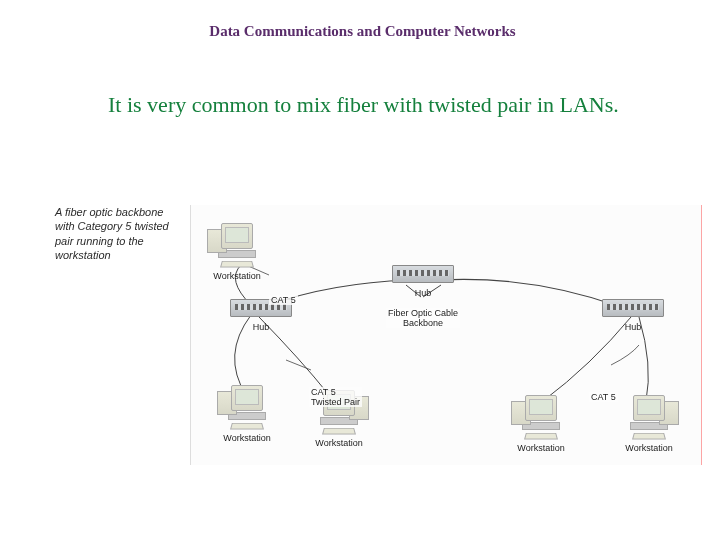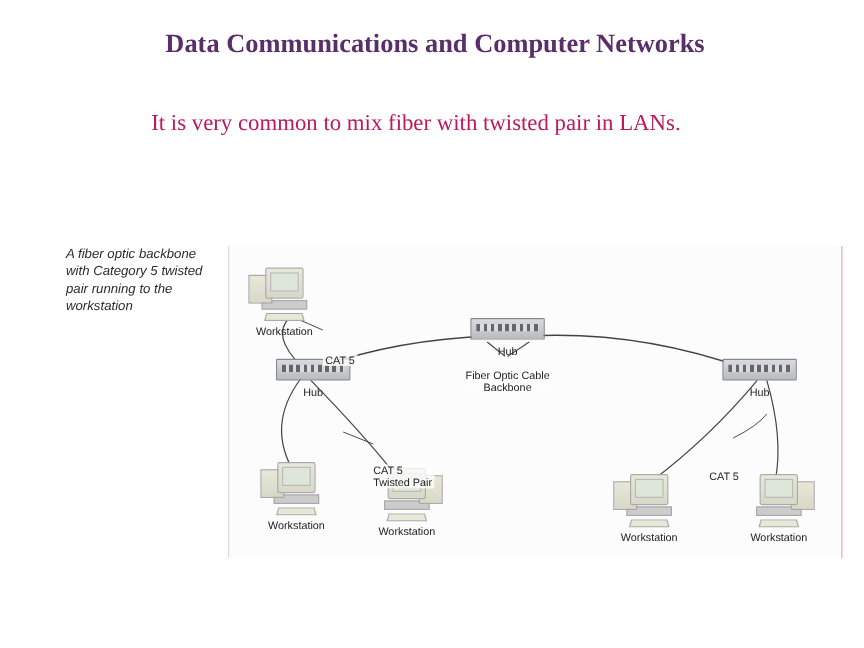--- a/index.html
+++ b/index.html
@@ -13,32 +13,32 @@
     overflow: hidden;
   }
   .header {
     position: absolute;
     top: 22px;
     left: 125px;
     right: 120px;
     text-align: right;
     color: #5a2d6b;
     font-weight: bold;
-    font-size: 22px;
+    font-size: 15px;
     line-height: 1.3;
   }
   .header .title { text-align: center; }
   .header .chapter { text-align: right; margin-top: 2px; }
   .body-text {
     position: absolute;
     top: 92px;
-    left: 126px;
+    left: 108px;
     right: 60px;
-    font-size: 19px;
-    color: #be185d;
+    font-size: 22px;
+    color: #15803d;
   }
   .figure {
     position: absolute;
     top: 205px;
     left: 10px;
     width: 700px;
     height: 260px;
   }
   .fig-label {
     position: absolute;

